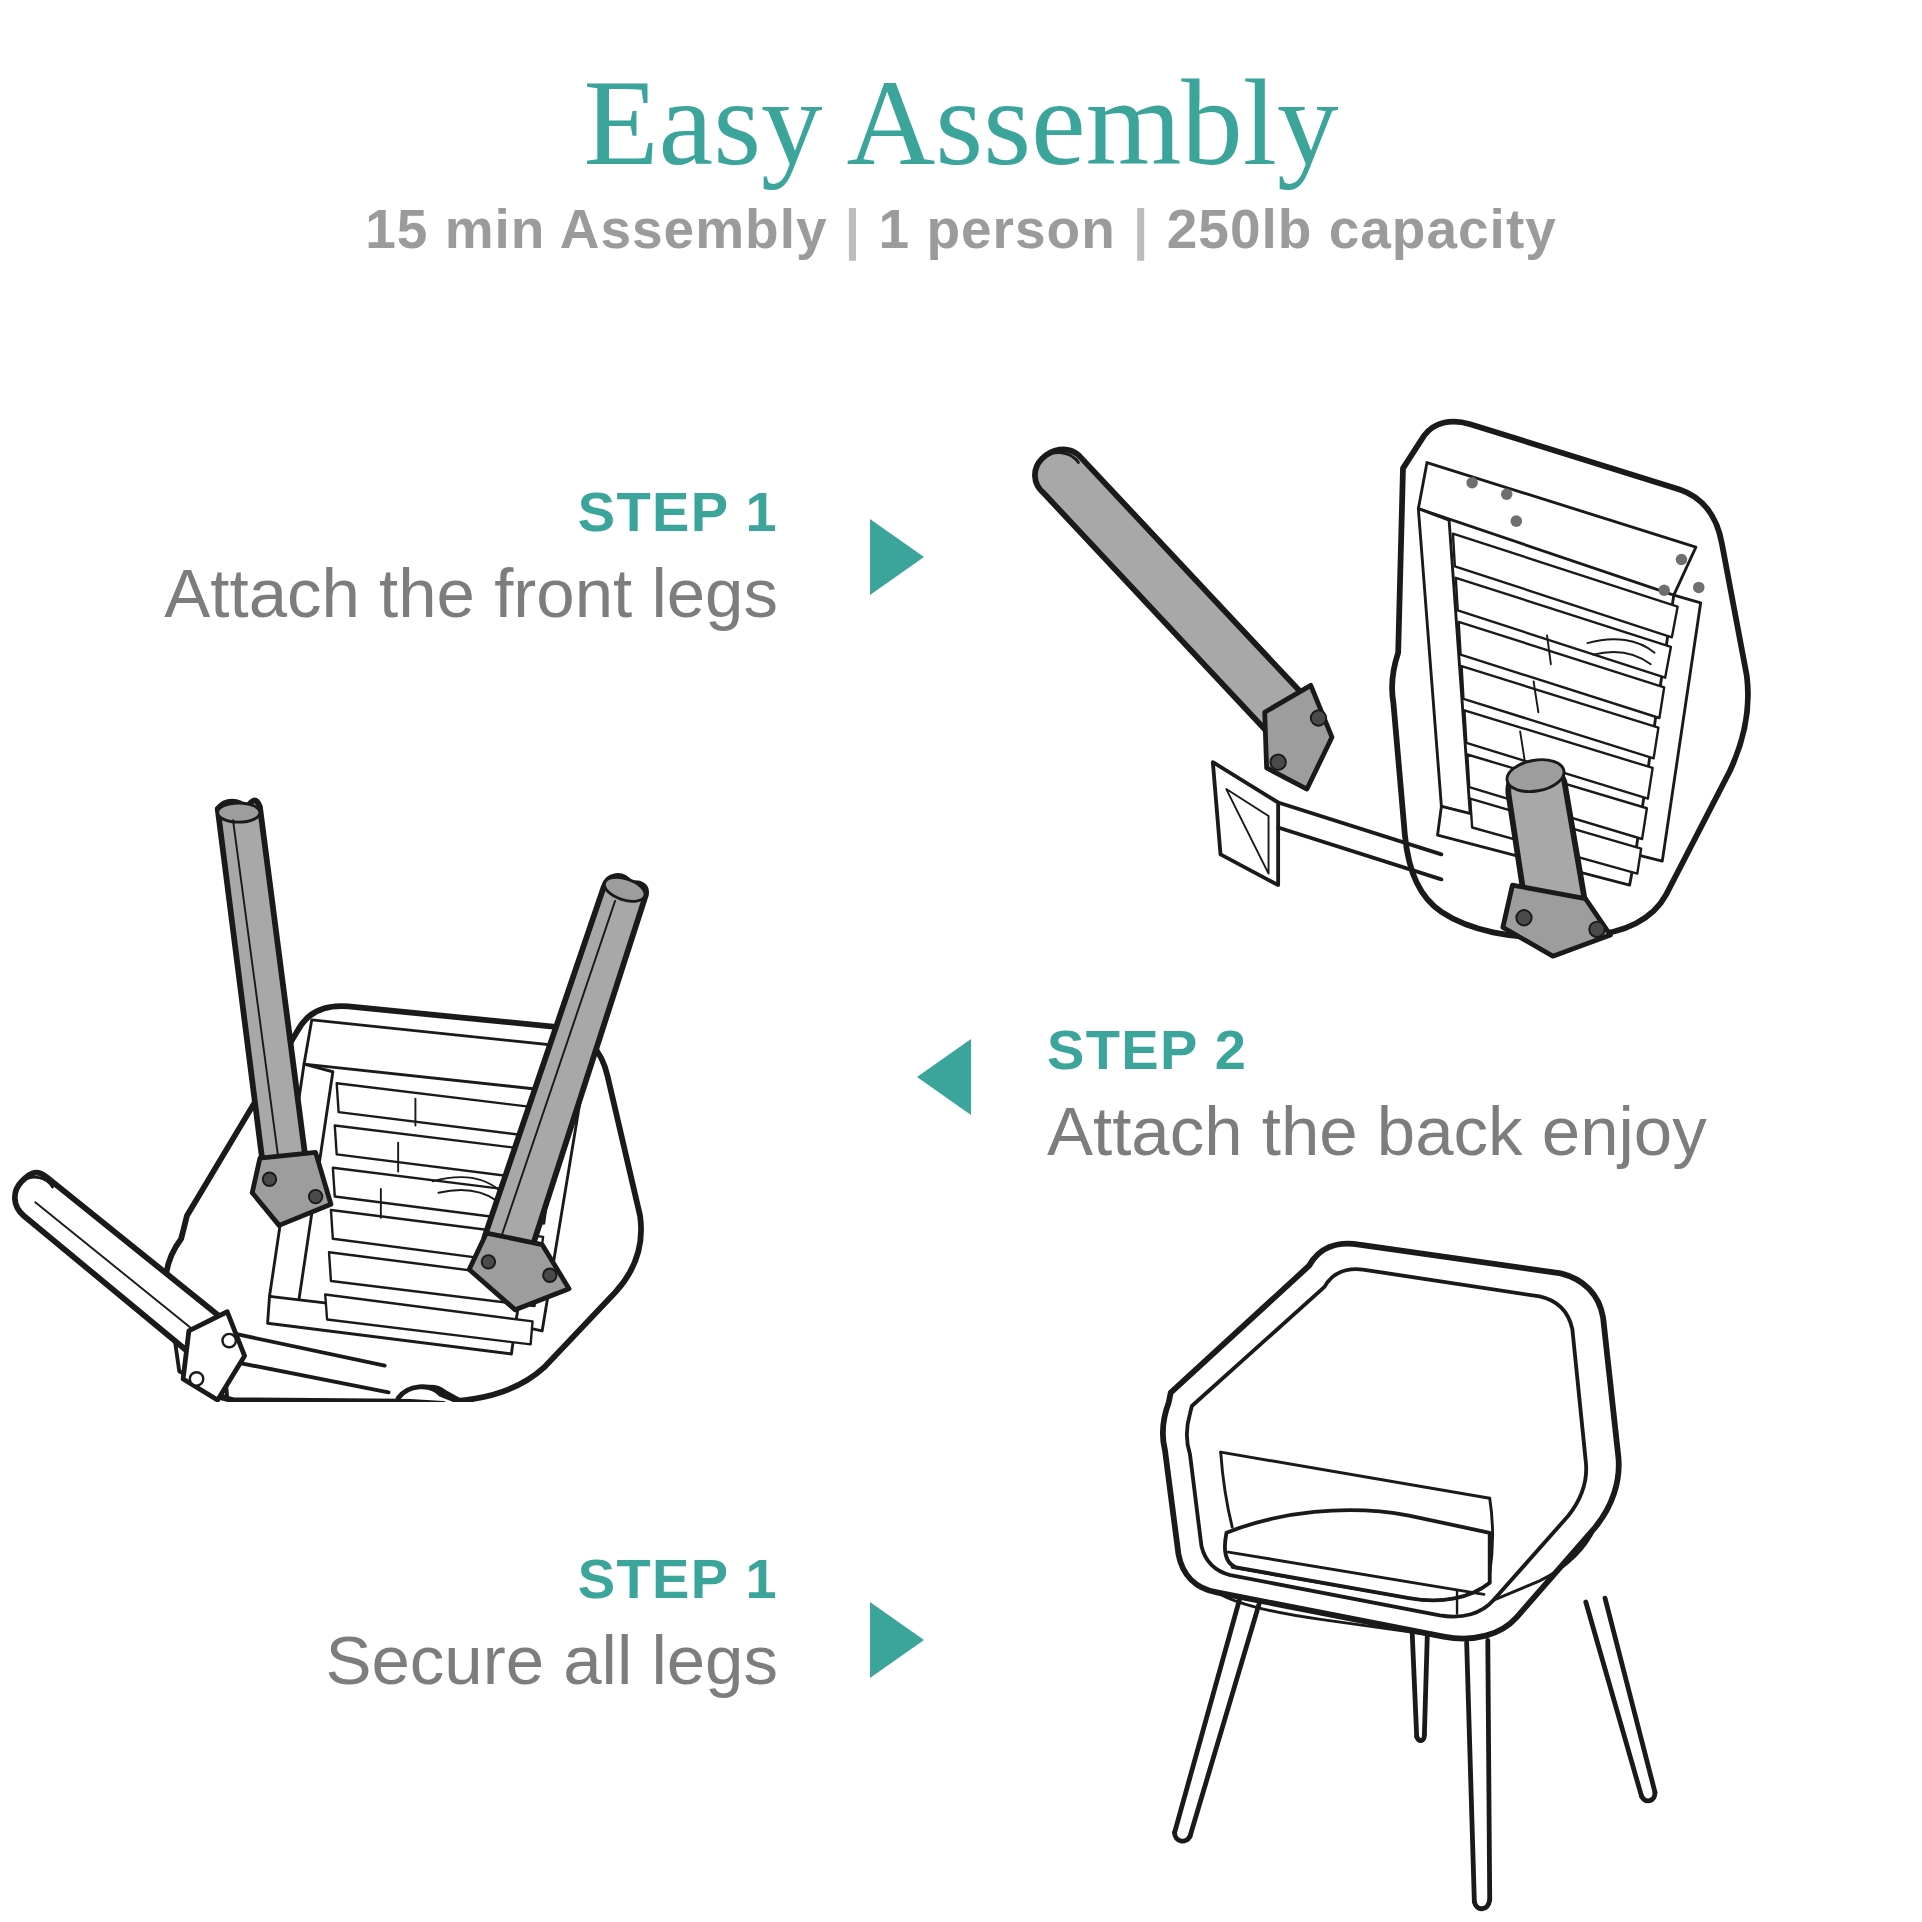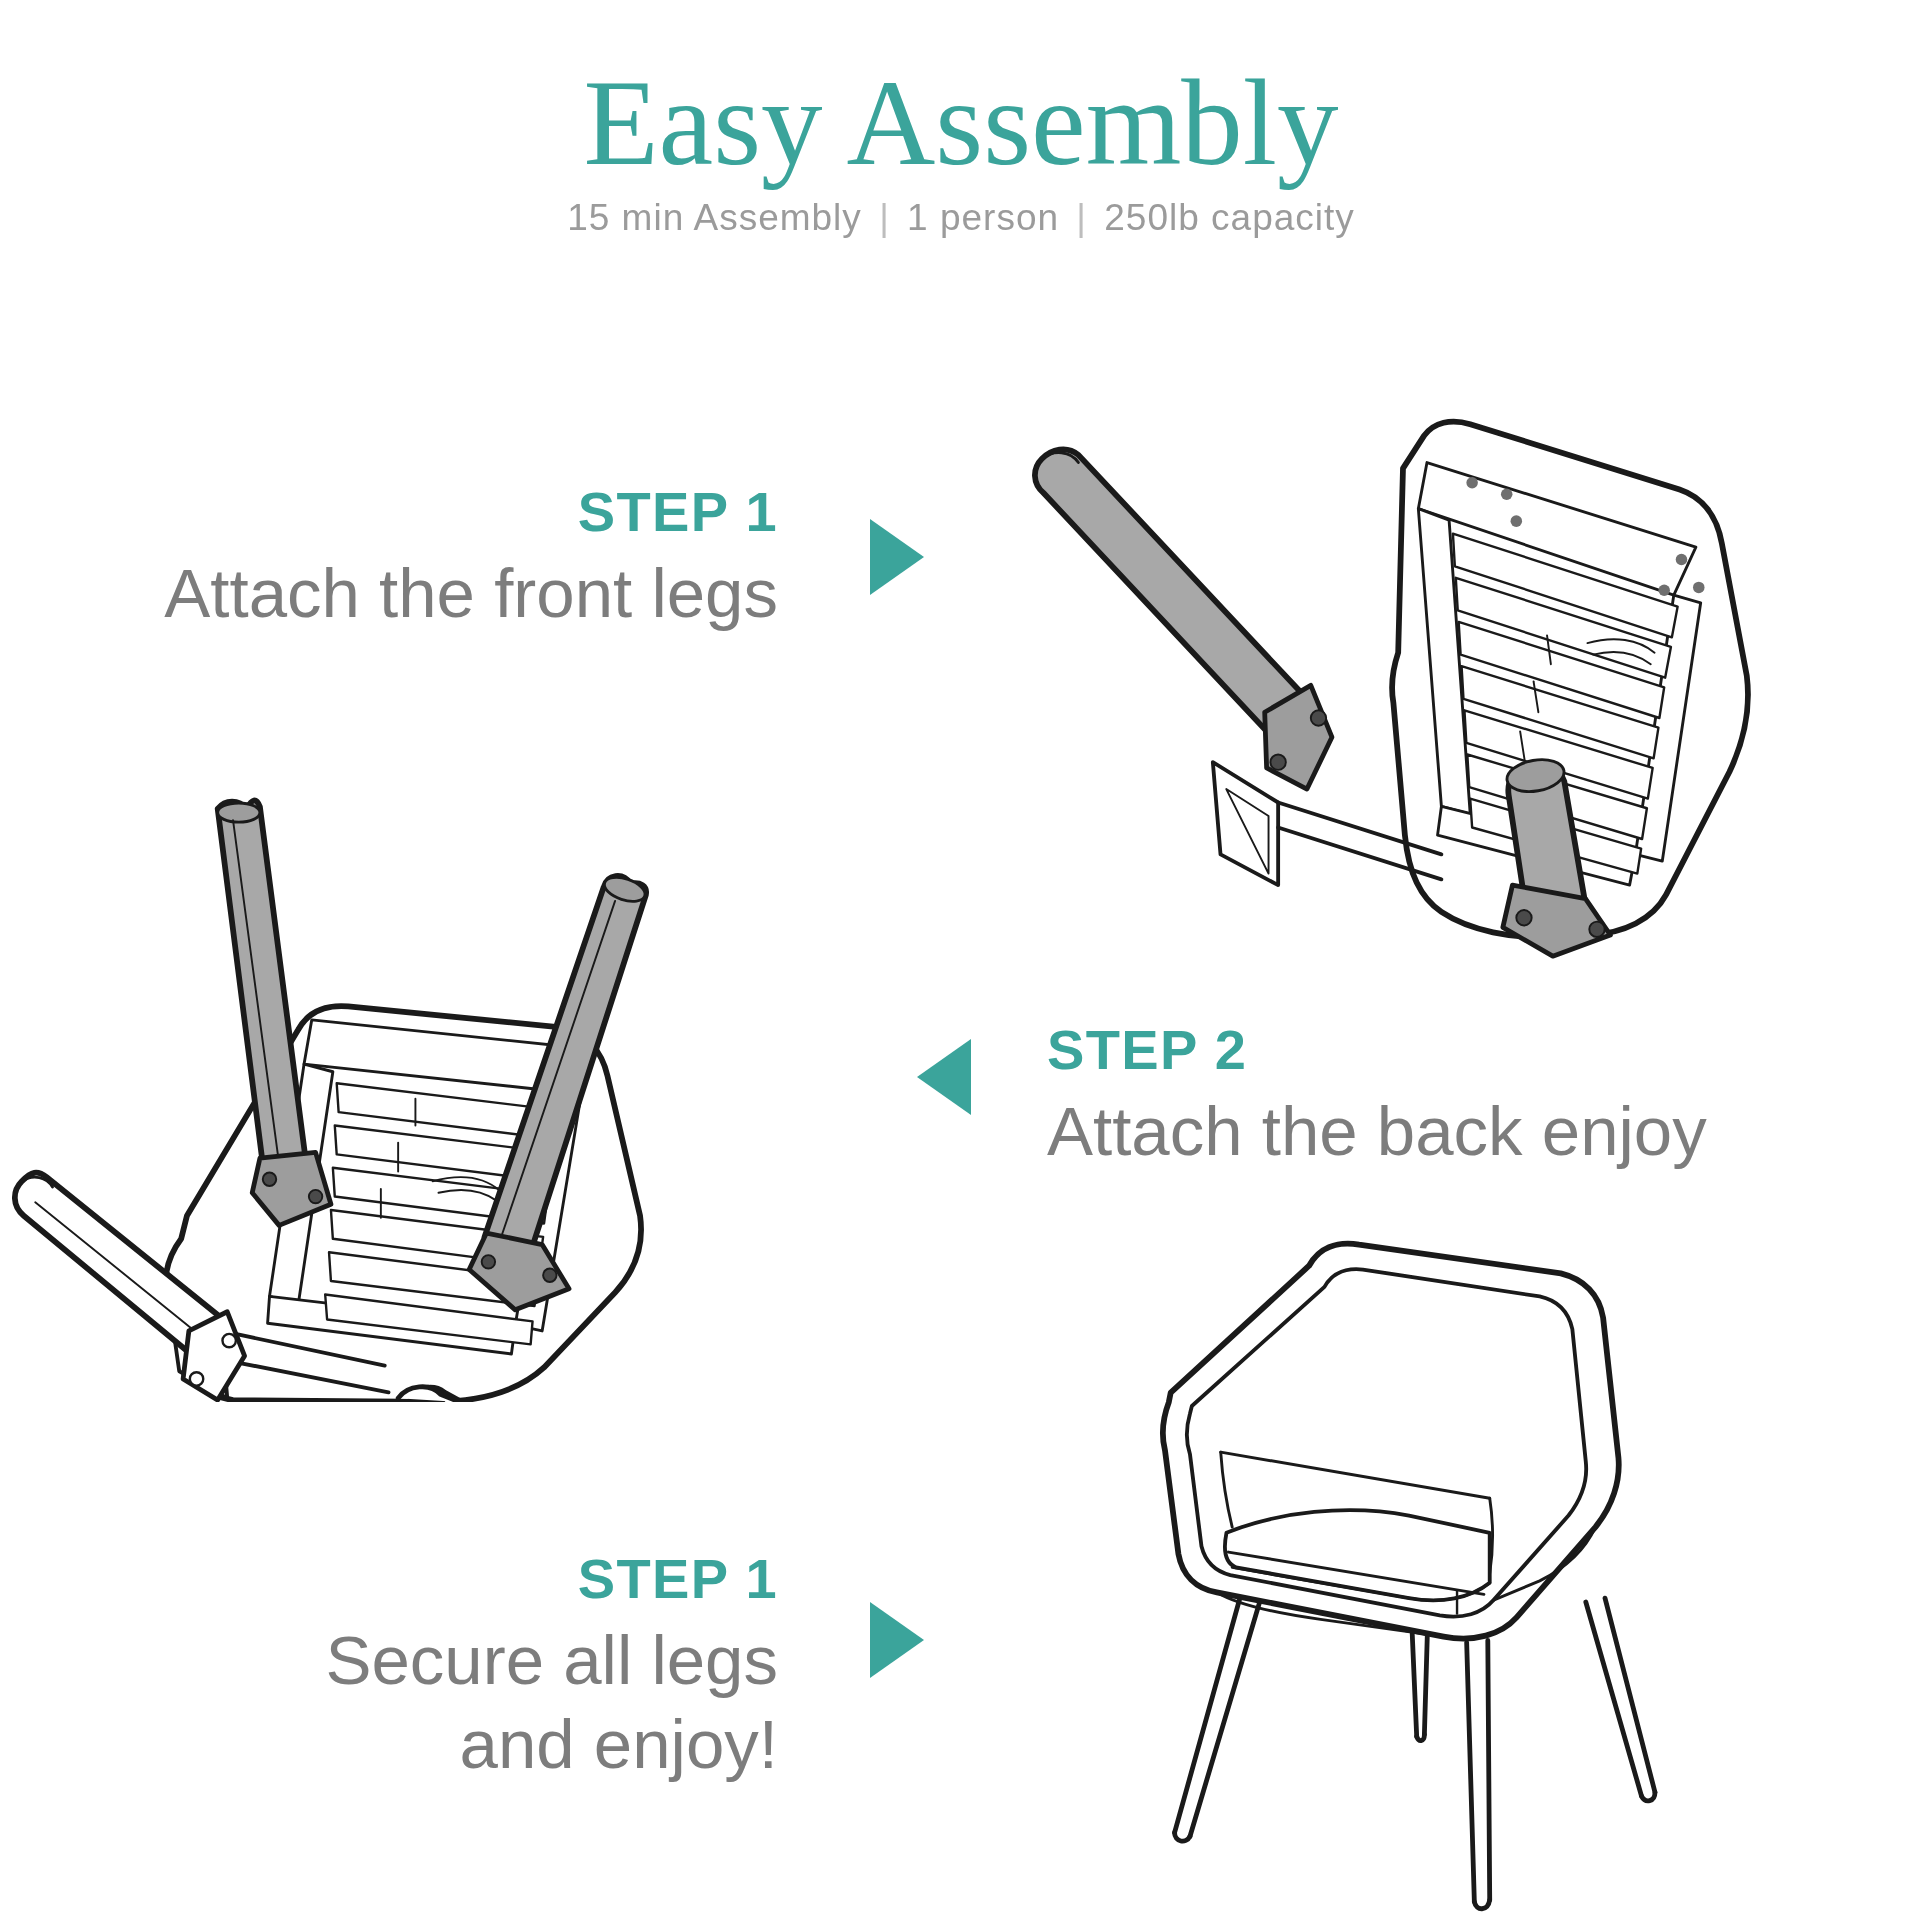--- a/index.html
+++ b/index.html
@@ -32,22 +32,22 @@
     line-height: 1.05;
     color: #3ba49b;
     font-weight: 400;
     letter-spacing: 0px;
     margin: 0;
     padding: 0;
   }
   .page-subtitle {
     margin: 9.6px 0 0 0;
     font-family: "Liberation Sans", sans-serif;
-    font-size: 37px;
-    font-weight: 400;
+    font-size: 55px;
+    font-weight: 700;
     color: #9b9b9b;
     letter-spacing: 1px;
     white-space: nowrap;
   }
   .sub-sep {
     color: #bdbdbd;
     padding: 0 17.3px;
   }
 
   
@@ -252,21 +252,20 @@
 
         <path d="M446 694 C460 686 478 692 484 708 L500 700 L482 690 C472 682 456 684 446 694 Z" stroke-width="6" fill="#ffffff"></path>
         <path d="M434 696 C444 682 468 680 478 692 L498 700" stroke-width="5" fill="#ffffff"></path>
       </g>
     </svg>
   </div>
 
   <div class="step-block align-right" id="step3-block">
     <div class="step-label">STEP 1</div>
     <div class="step-desc">Secure all legs</div>
-    <div class="step-desc" style="margin-top:0;">and enjoy!</div>
   </div>
   <div class="arrow arrow-right" id="arrow3"></div>
 
   <div class="illus" id="illus-step3">
     <svg viewBox="0 0 800 740" xmlns="http://www.w3.org/2000/svg">
       <g fill="none" stroke="#1a1a1a" stroke-linecap="round" stroke-linejoin="round">
 
         <path d="M338 410 L344 548" stroke-width="5"></path>
         <path d="M356 410 L352 546" stroke-width="5"></path>
         <path d="M344 548 C346 554 352 554 352 546" stroke-width="5"></path>

